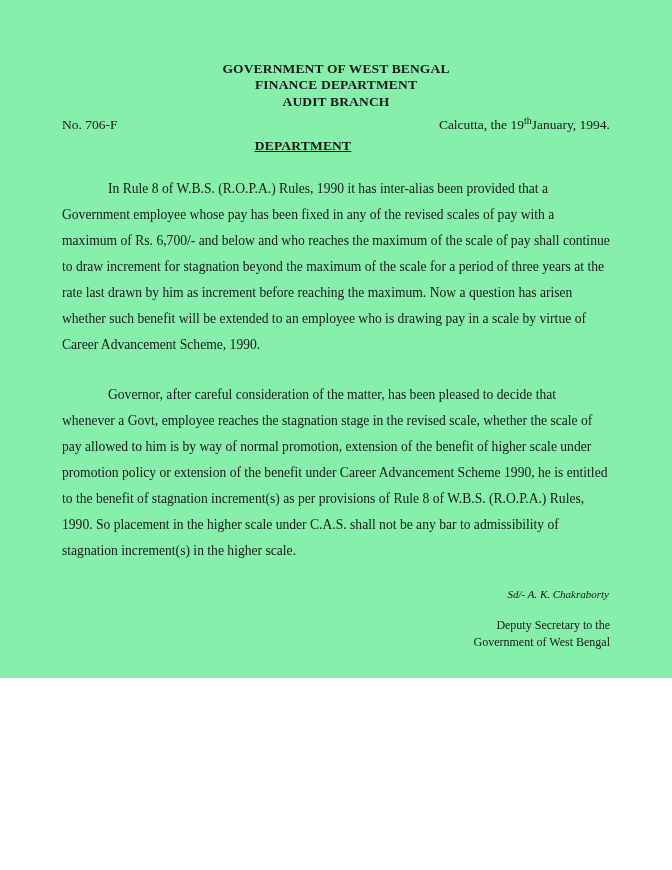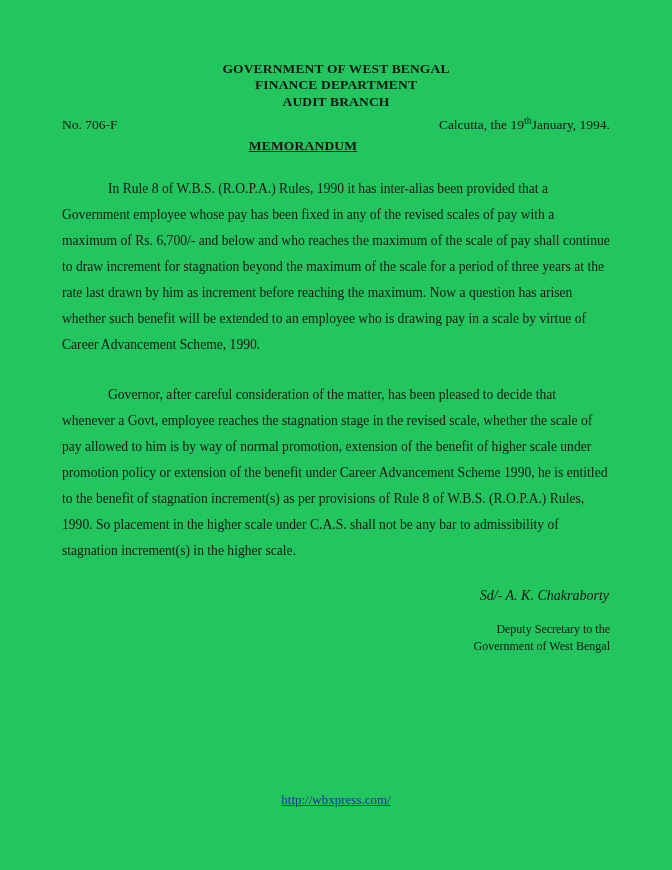--- a/index.html
+++ b/index.html
@@ -3,22 +3,22 @@
 <meta charset="utf-8">
 <style>
   html, body {
     margin: 0;
     padding: 0;
     background: #ffffff;
   }
   .page {
     position: relative;
     width: 672px;
-    height: 870px;
-    background: #22c55e;
+    height: 678px;
+    background: #86efac;
     font-family: "Liberation Serif", serif;
     color: #161616;
     overflow: hidden;
   }
   .content {
     position: absolute;
     left: 62px;
     top: 0;
     width: 548px;
   }
@@ -81,21 +81,21 @@
     margin: 0;
     width: 548px;
   }
   .para.first { margin-top: 22px; }
   .para.second { margin-top: 24px; }
 
   
   .sign {
     margin-top: 24px;
     text-align: right;
-    font-size: 14px;
+    font-size: 11px;
     font-style: italic;
     padding-right: 1px;
   }
   .desig {
     margin-top: 17px;
     text-align: right;
     font-size: 12px;
     line-height: 17.6px;
   }
   .desig div { white-space: nowrap; }
@@ -125,21 +125,21 @@
       <div>FINANCE DEPARTMENT</div>
       <div>AUDIT BRANCH</div>
     </div>
 
     <div class="refrow">
       <span class="refno">No. 706-F</span>
       <span class="dateline"><span>Calcutta, the </span><span>19</span><sup>th</sup><span>January, 1994.</span></span>
     </div>
 
     <div class="memo-head">
-      <span>MEMORANDUM</span>
+      <span>DEPARTMENT</span>
     </div>
 
     <p class="para first">In Rule 8 of W.B.S. (R.O.P.A.) Rules, 1990 it has inter-alias been provided that a Government employee whose pay has been fixed in any of the revised scales of pay with a maximum of Rs. 6,700/- and below and who reaches the maximum of the scale of pay shall continue to draw increment for stagnation beyond the maximum of the scale for a period of three years at the rate last drawn by him as increment before reaching the maximum. Now a question has arisen whether such benefit will be extended to an employee who is drawing pay in a scale by virtue of Career Advancement Scheme, 1990.</p>
 
     <p class="para second">Governor, after careful consideration of the matter, has been pleased to decide that whenever a Govt, employee reaches the stagnation stage in the revised scale, whether the scale of pay allowed to him is by way of normal promotion, extension of the benefit of higher scale under promotion policy or extension of the benefit under Career Advancement Scheme 1990, he is entitled to the benefit of stagnation increment(s) as per provisions of Rule 8 of W.B.S. (R.O.P.A.) Rules, 1990. So placement in the higher scale under C.A.S. shall not be any bar to admissibility of stagnation increment(s) in the higher scale.</p>
 
     <div class="sign">Sd/- A. K. Chakraborty</div>
 
     <div class="desig">
       <div>Deputy Secretary to the</div>

